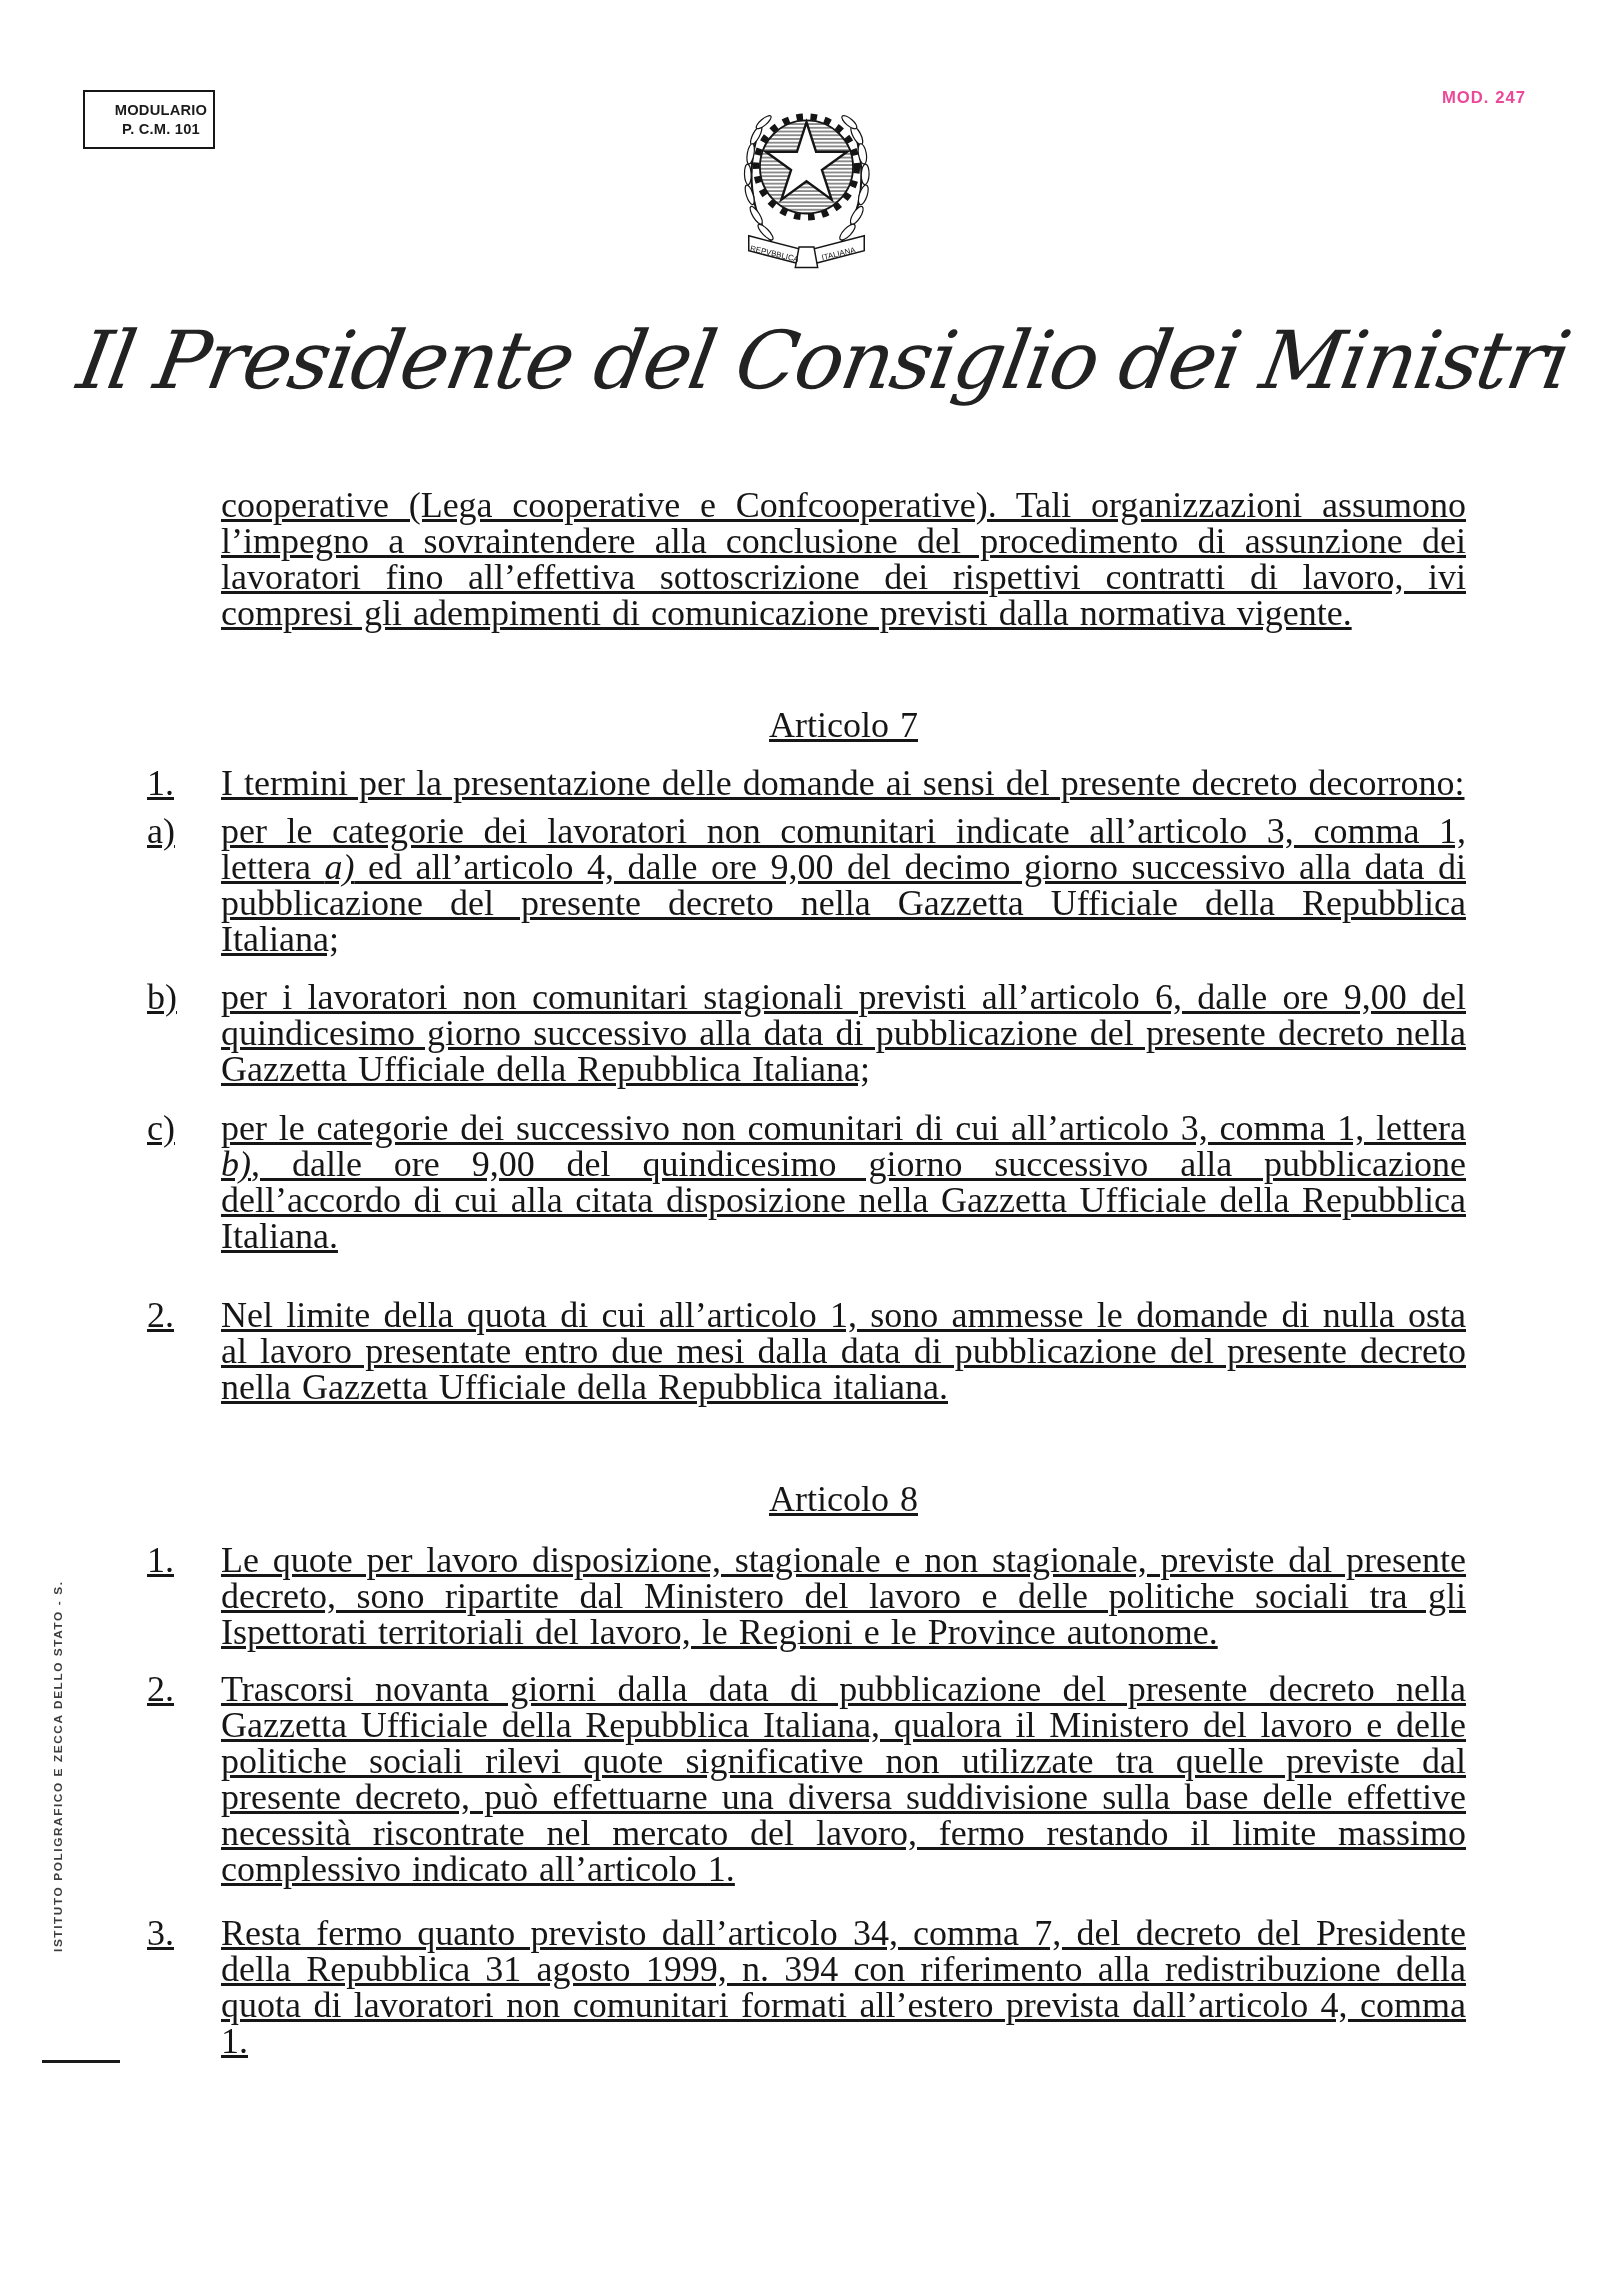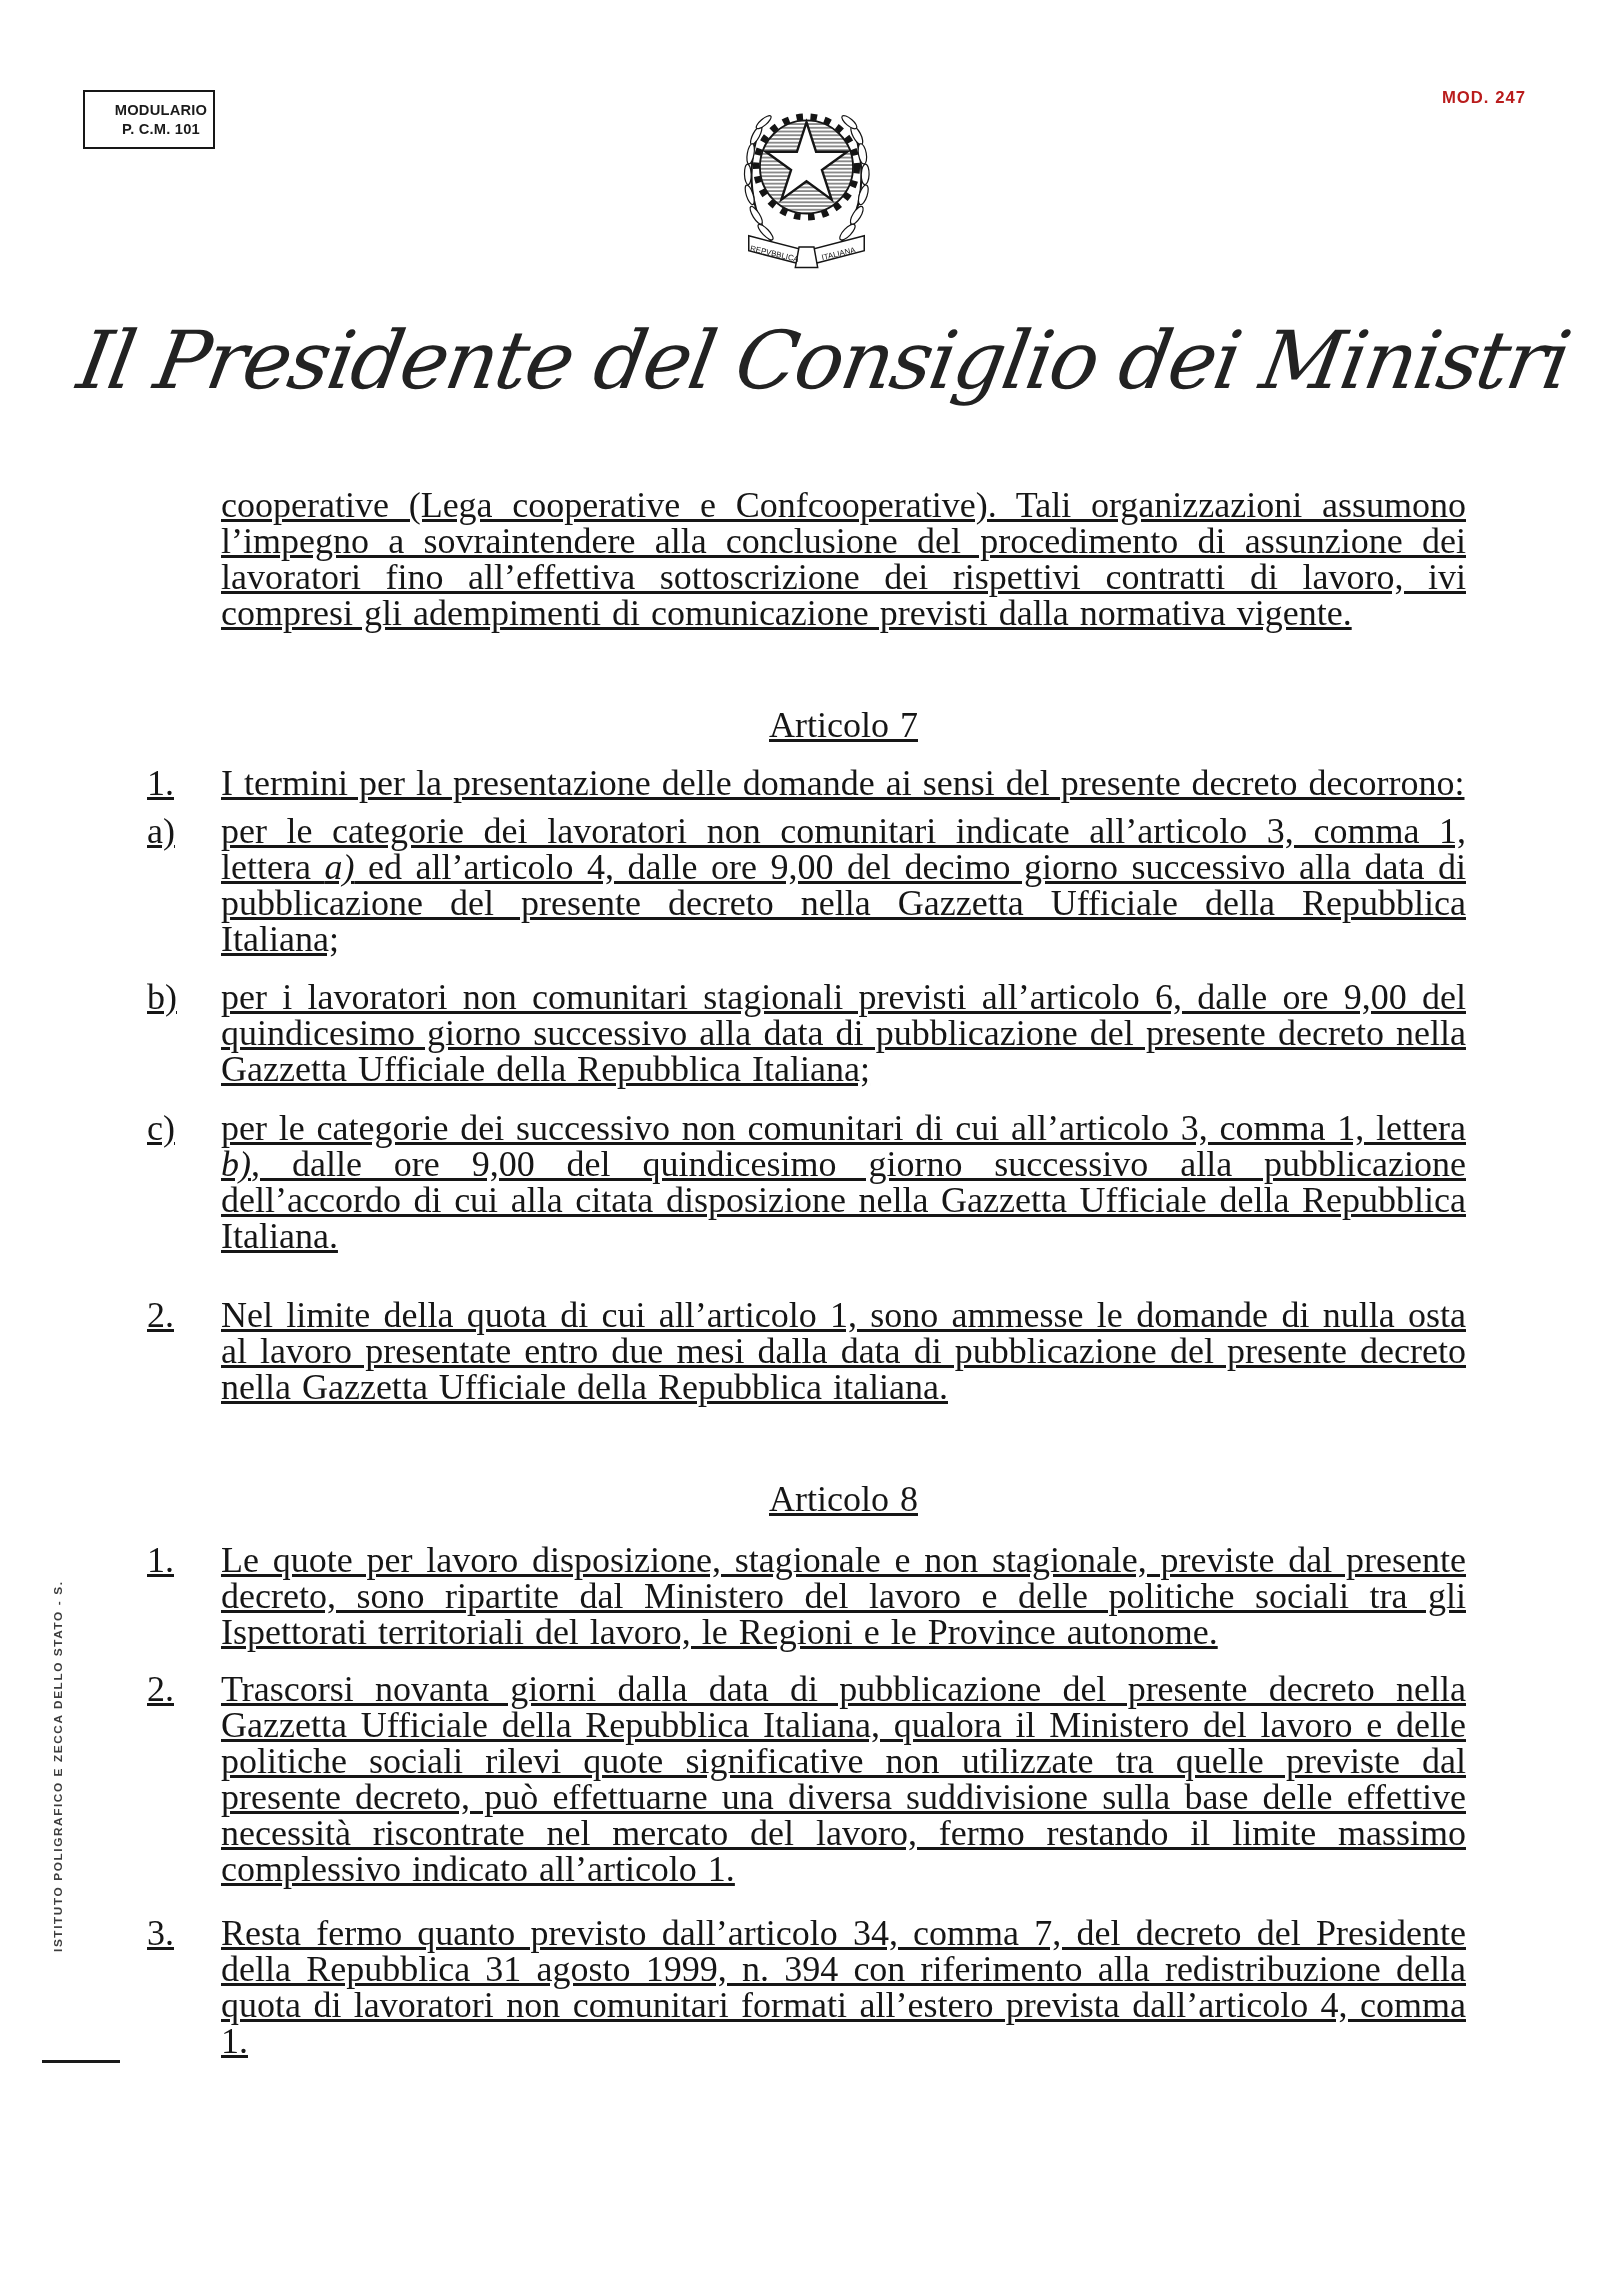--- a/index.html
+++ b/index.html
@@ -32,21 +32,21 @@
     padding-left: 24px;
   }
 
   
   .mod-ref {
     position: absolute;
     right: 94px; top: 88px;
     font-family: "Liberation Sans", sans-serif;
     font-size: 16.7px; font-weight: 600;
     letter-spacing: 1px;
-    color: #b91c1c;
+    color: #ec4899;
   }
 
   
   .emblem {
     position: absolute;
     left: 732px; top: 81px;
     width: 149px; height: 196px;
   }
 
   

